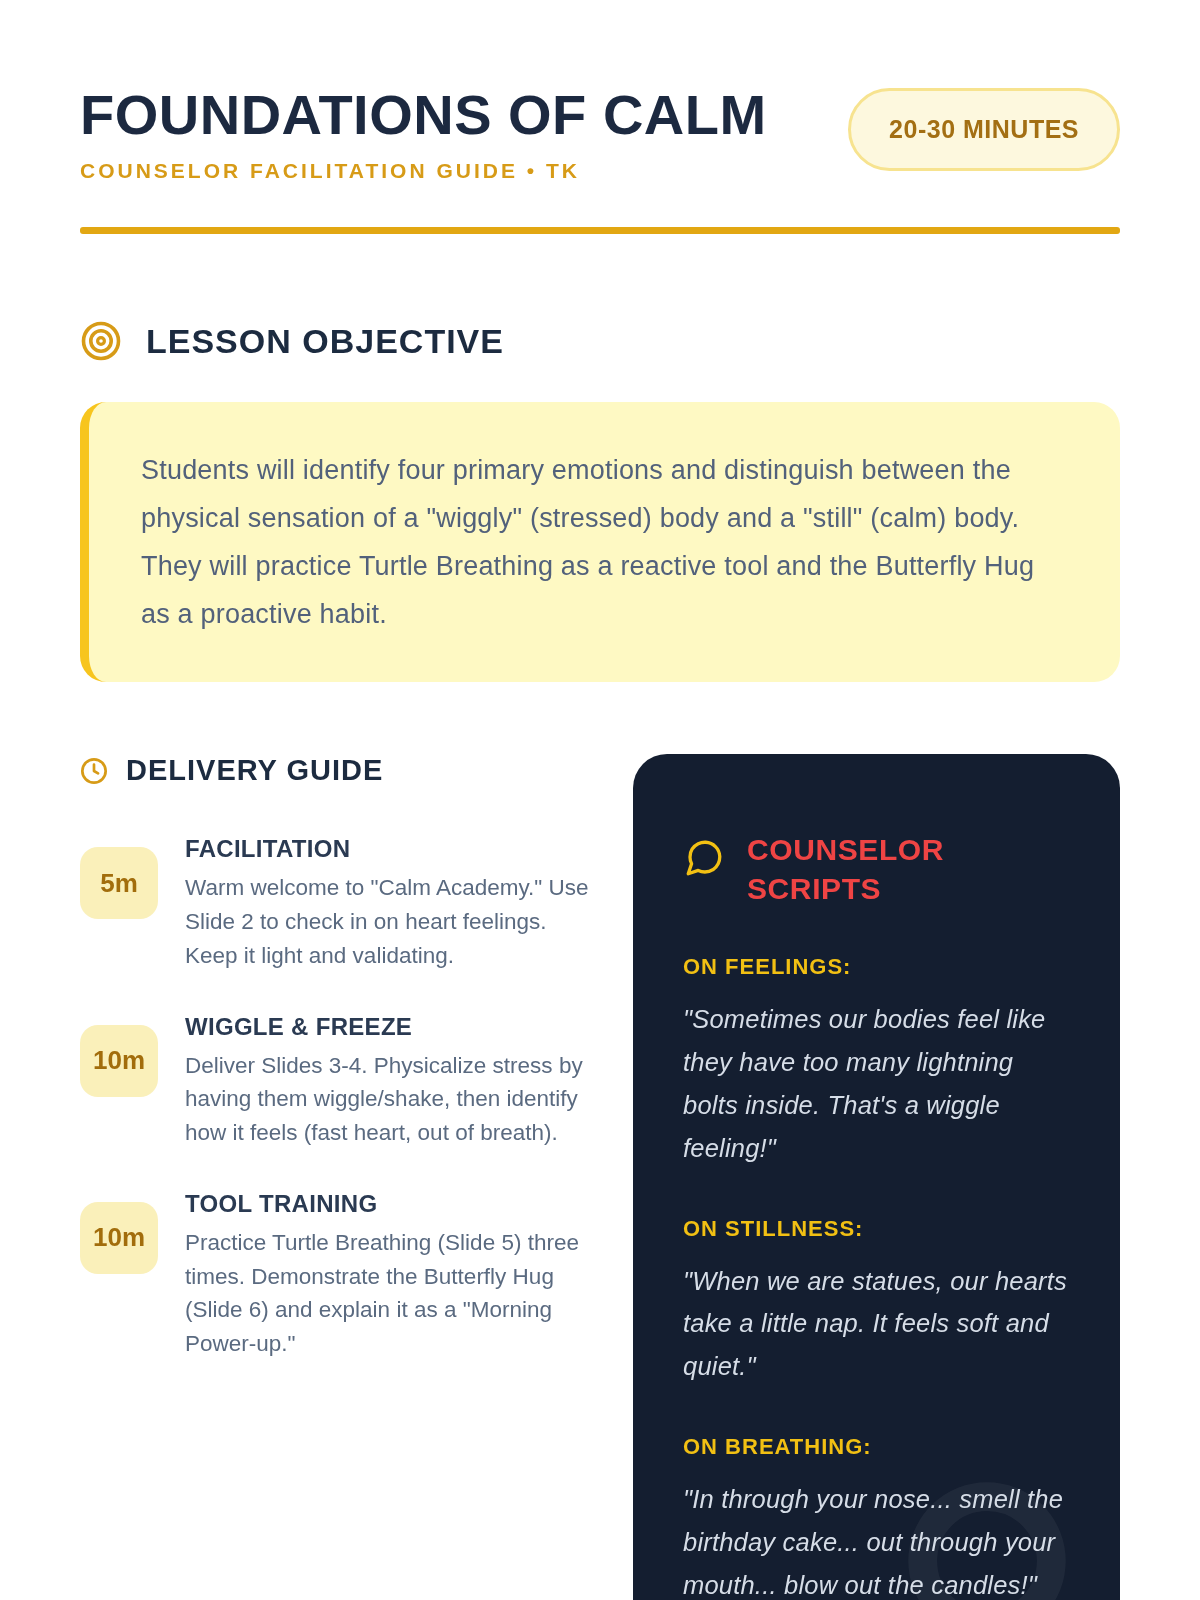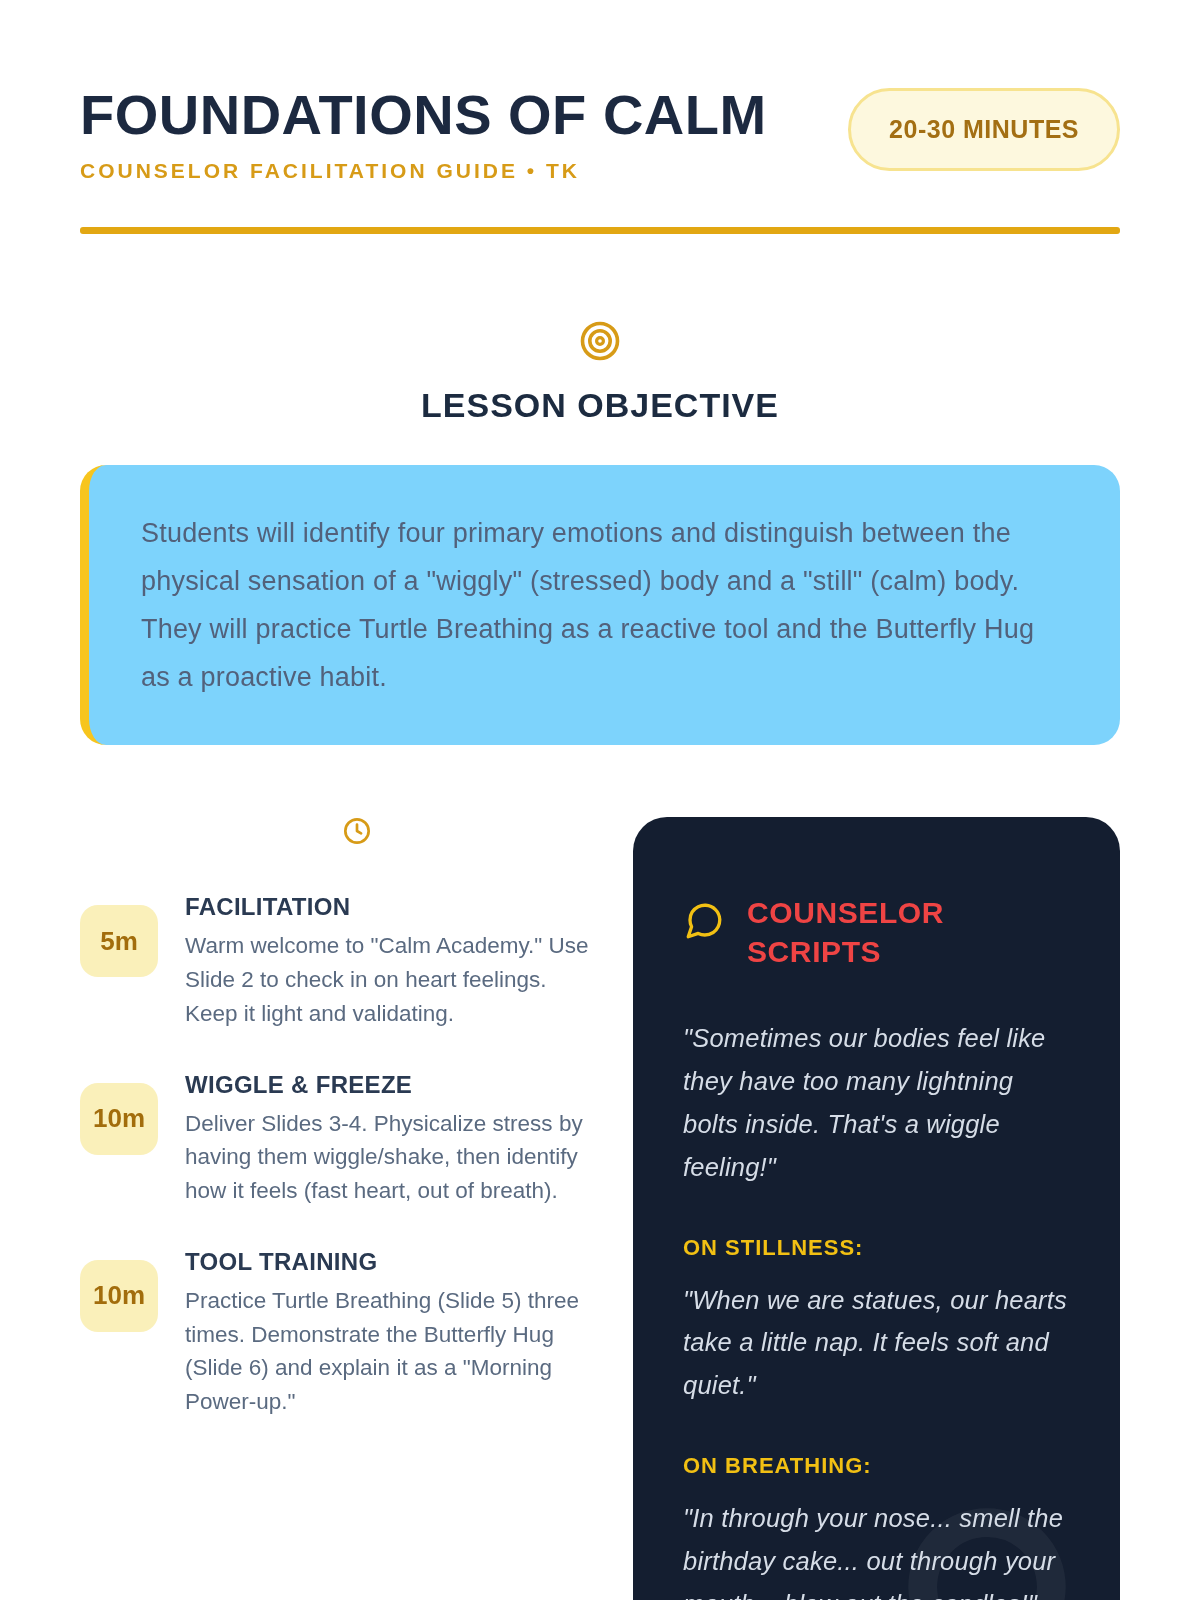--- a/index.html
+++ b/index.html
@@ -23,32 +23,32 @@
   }
   .duration-pill {
     flex: none; margin-top: 2px; margin-left: 20px;
     background: #fdf8de; border: 3px solid #f7e38f; border-radius: 44px;
     padding: 24px 38px; font-size: 25px; font-weight: 700;
     color: #a36f13; letter-spacing: 0.5px; white-space: nowrap;
   }
   .rule { margin-top: 44px; height: 7px; background: #e2a712; border-radius: 3px; }
 
   
-  .section-heading { display: flex; align-items: center; gap: 24px; flex-direction: column; }
+  .section-heading { display: flex; align-items: center; gap: 24px; }
   .section-heading h2 {
     font-size: 34px; font-weight: 800; letter-spacing: 1px; color: #1c2b40;
   }
   .section-heading.small { gap: 18px; }
   .section-heading.small h2 { font-size: 29px; }
   .icon-wrap { display: inline-flex; flex: none; }
 
   
   .objective-section { margin-top: 86px; }
   .objective-box {
-    margin-top: 40px; background: #7dd3fc;
+    margin-top: 40px; background: #fef9c3;
     border-left: 9px solid #f7c51e; border-radius: 26px;
     padding: 44px 52px;
   }
   .objective-box p {
     font-size: 27px; line-height: 1.78; color: #52617b; letter-spacing: 0.2px;
   }
 
   
   .columns {
     margin-top: 72px;
@@ -132,20 +132,21 @@
   <div class="columns">
 
     <section class="delivery">
       <div class="section-heading small">
         <span class="icon-wrap">
           <svg width="28" height="28" viewBox="0 0 24 24" fill="none" stroke="#D79B17" stroke-width="2.3" stroke-linecap="round" stroke-linejoin="round">
             <circle cx="12" cy="12" r="10"></circle>
             <polyline points="12 6.5 12 12 15.5 14"></polyline>
           </svg>
         </span>
+        <h2>DELIVERY GUIDE</h2>
       </div>
 
       <div class="delivery-items">
 
         <div class="delivery-item">
           <div class="time-badge">
             <span>5m</span>
           </div>
           <div class="item-body">
             <h3>FACILITATION</h3>
@@ -180,20 +181,21 @@
       <div class="scripts-header">
         <span class="icon-wrap">
           <svg width="42" height="42" viewBox="0 0 24 24" fill="none" stroke="#F2C013" stroke-width="1.9" stroke-linecap="round" stroke-linejoin="round">
             <path d="M21 11.5a8.38 8.38 0 0 1-.9 3.8 8.5 8.5 0 0 1-7.6 4.7 8.38 8.38 0 0 1-3.8-.9L3 21l1.9-5.7a8.38 8.38 0 0 1-.9-3.8 8.5 8.5 0 0 1 4.7-7.6 8.38 8.38 0 0 1 3.8-.9h.5a8.48 8.48 0 0 1 8 8v.5z"></path>
           </svg>
         </span>
         <h2>COUNSELOR SCRIPTS</h2>
       </div>
 
       <div class="script-section">
+        <div class="script-label">ON FEELINGS:</div>
         <p class="script-quote">"Sometimes our bodies feel like they have too many lightning bolts inside. That's a wiggle feeling!"</p>
       </div>
 
       <div class="script-section">
         <div class="script-label">ON STILLNESS:</div>
         <p class="script-quote">"When we are statues, our hearts take a little nap. It feels soft and quiet."</p>
       </div>
 
       <div class="script-section">
         <div class="script-label">ON BREATHING:</div>

